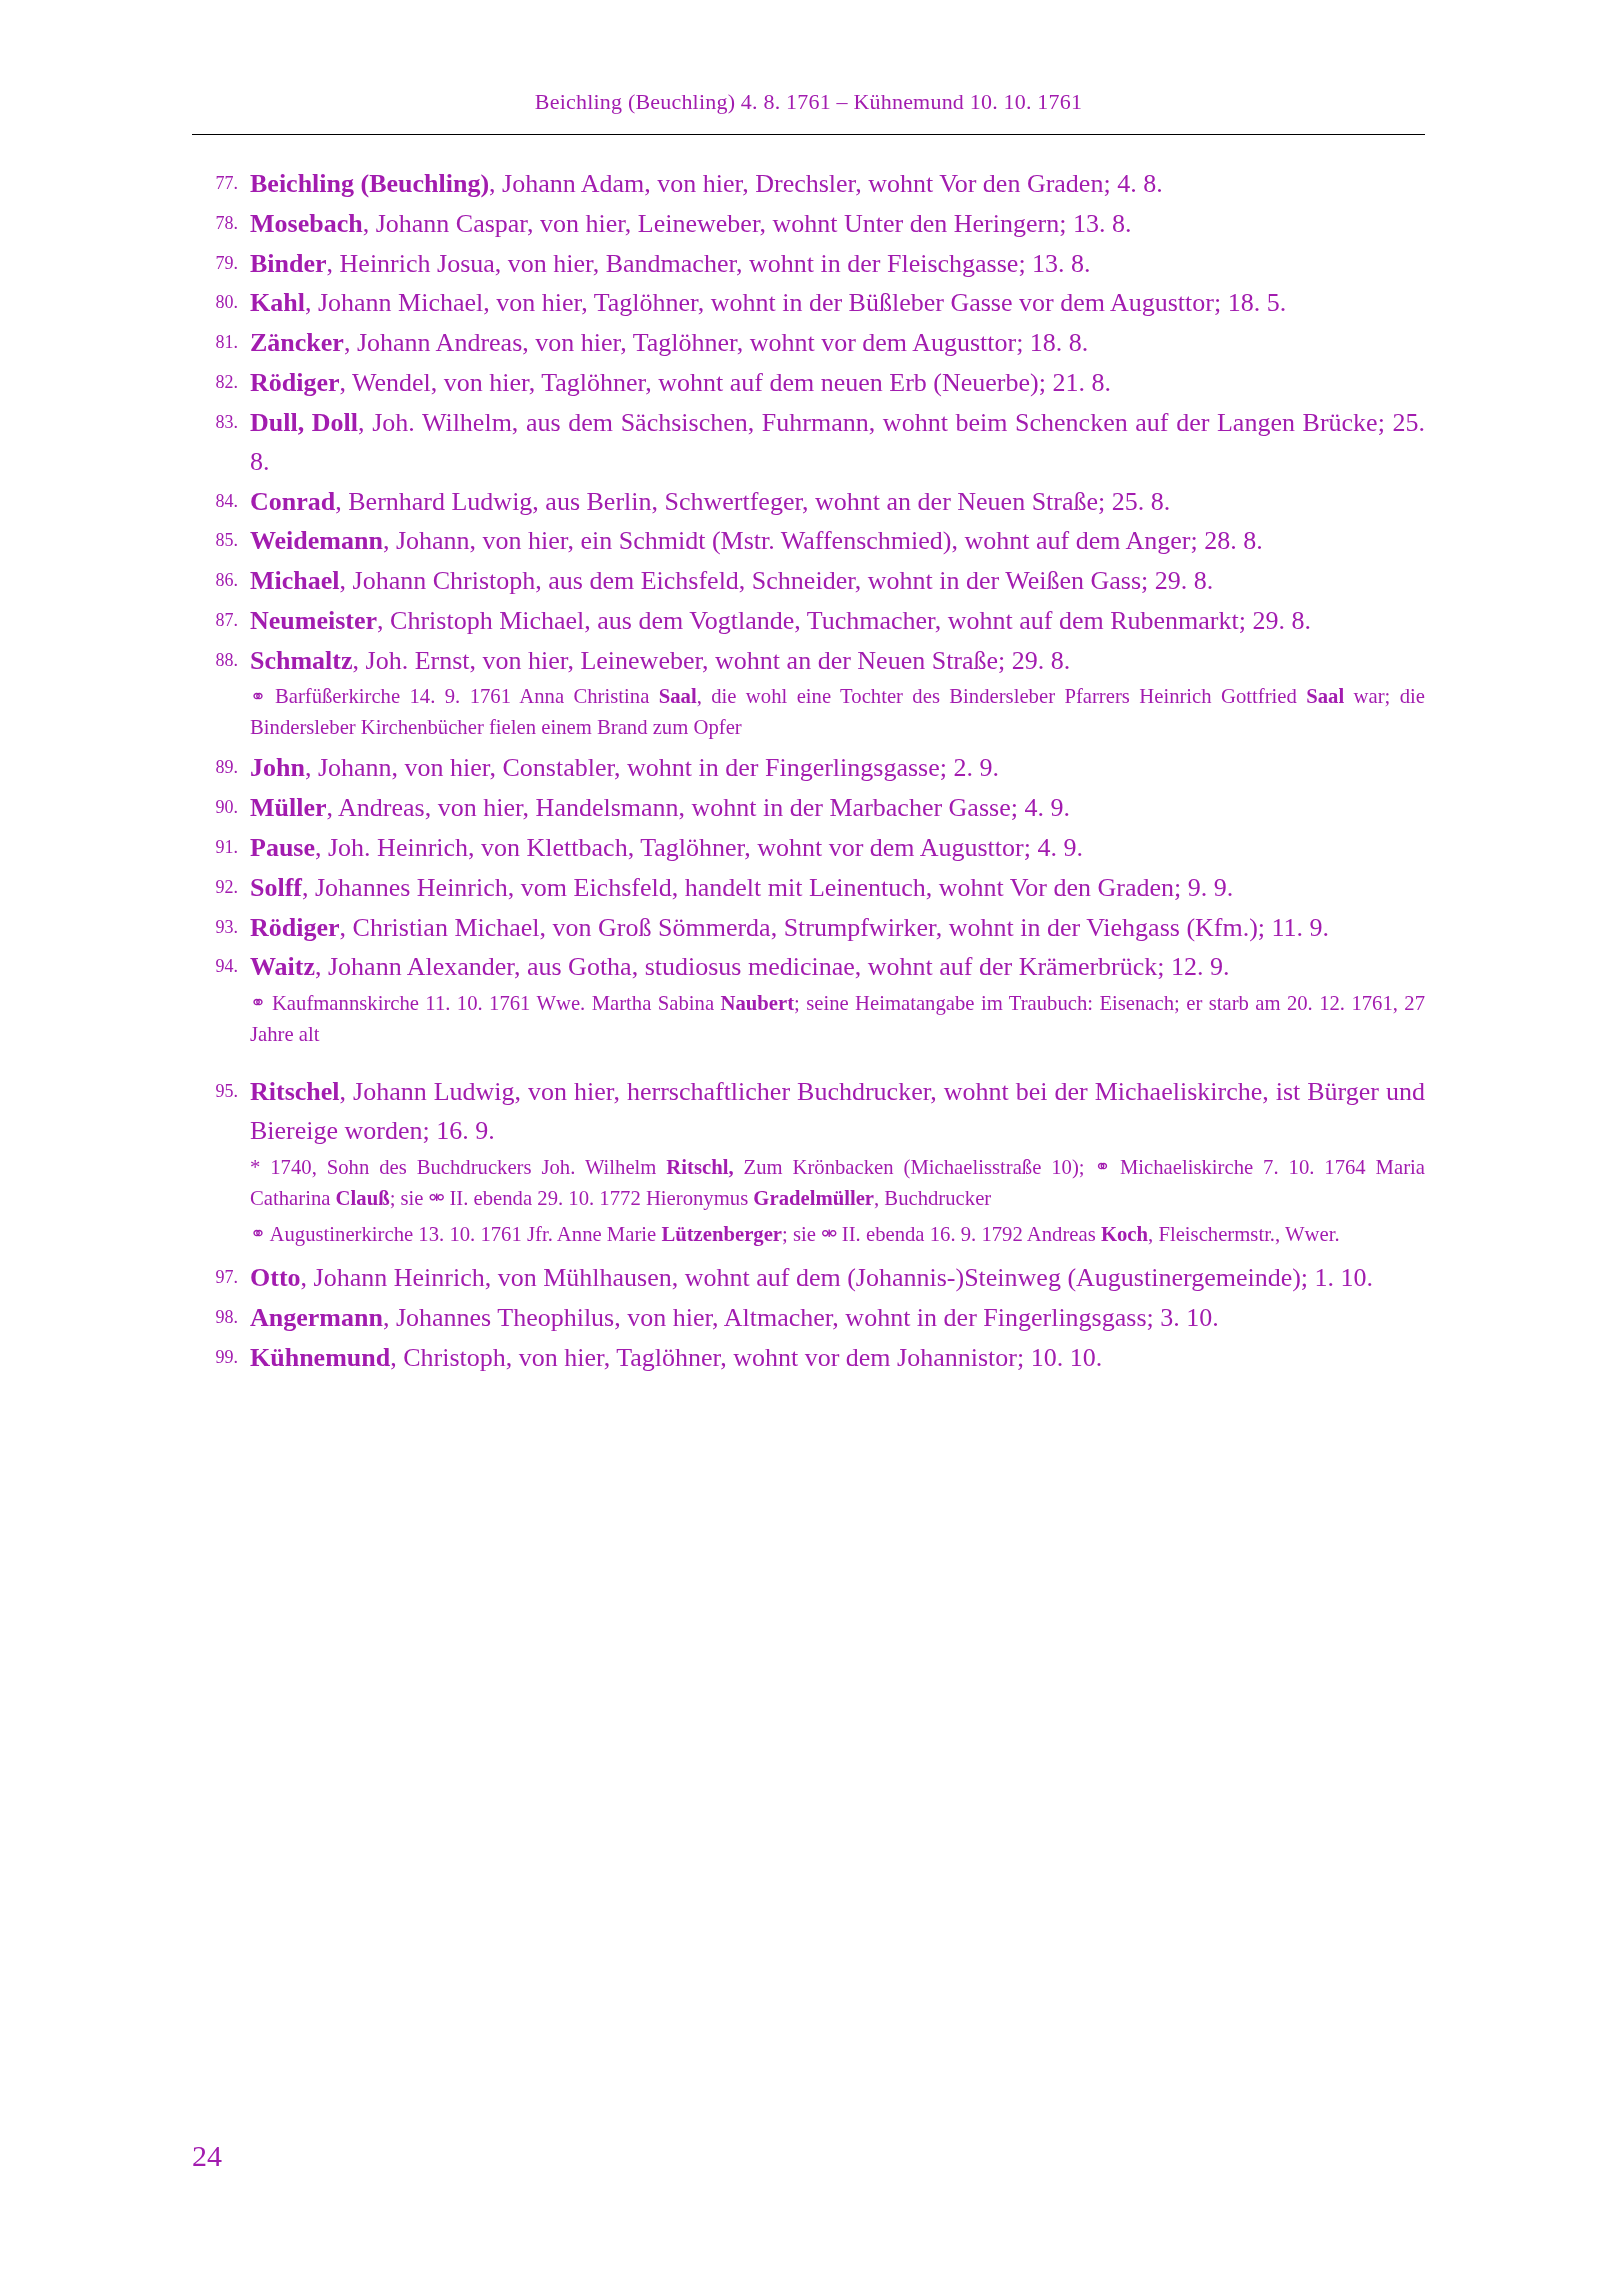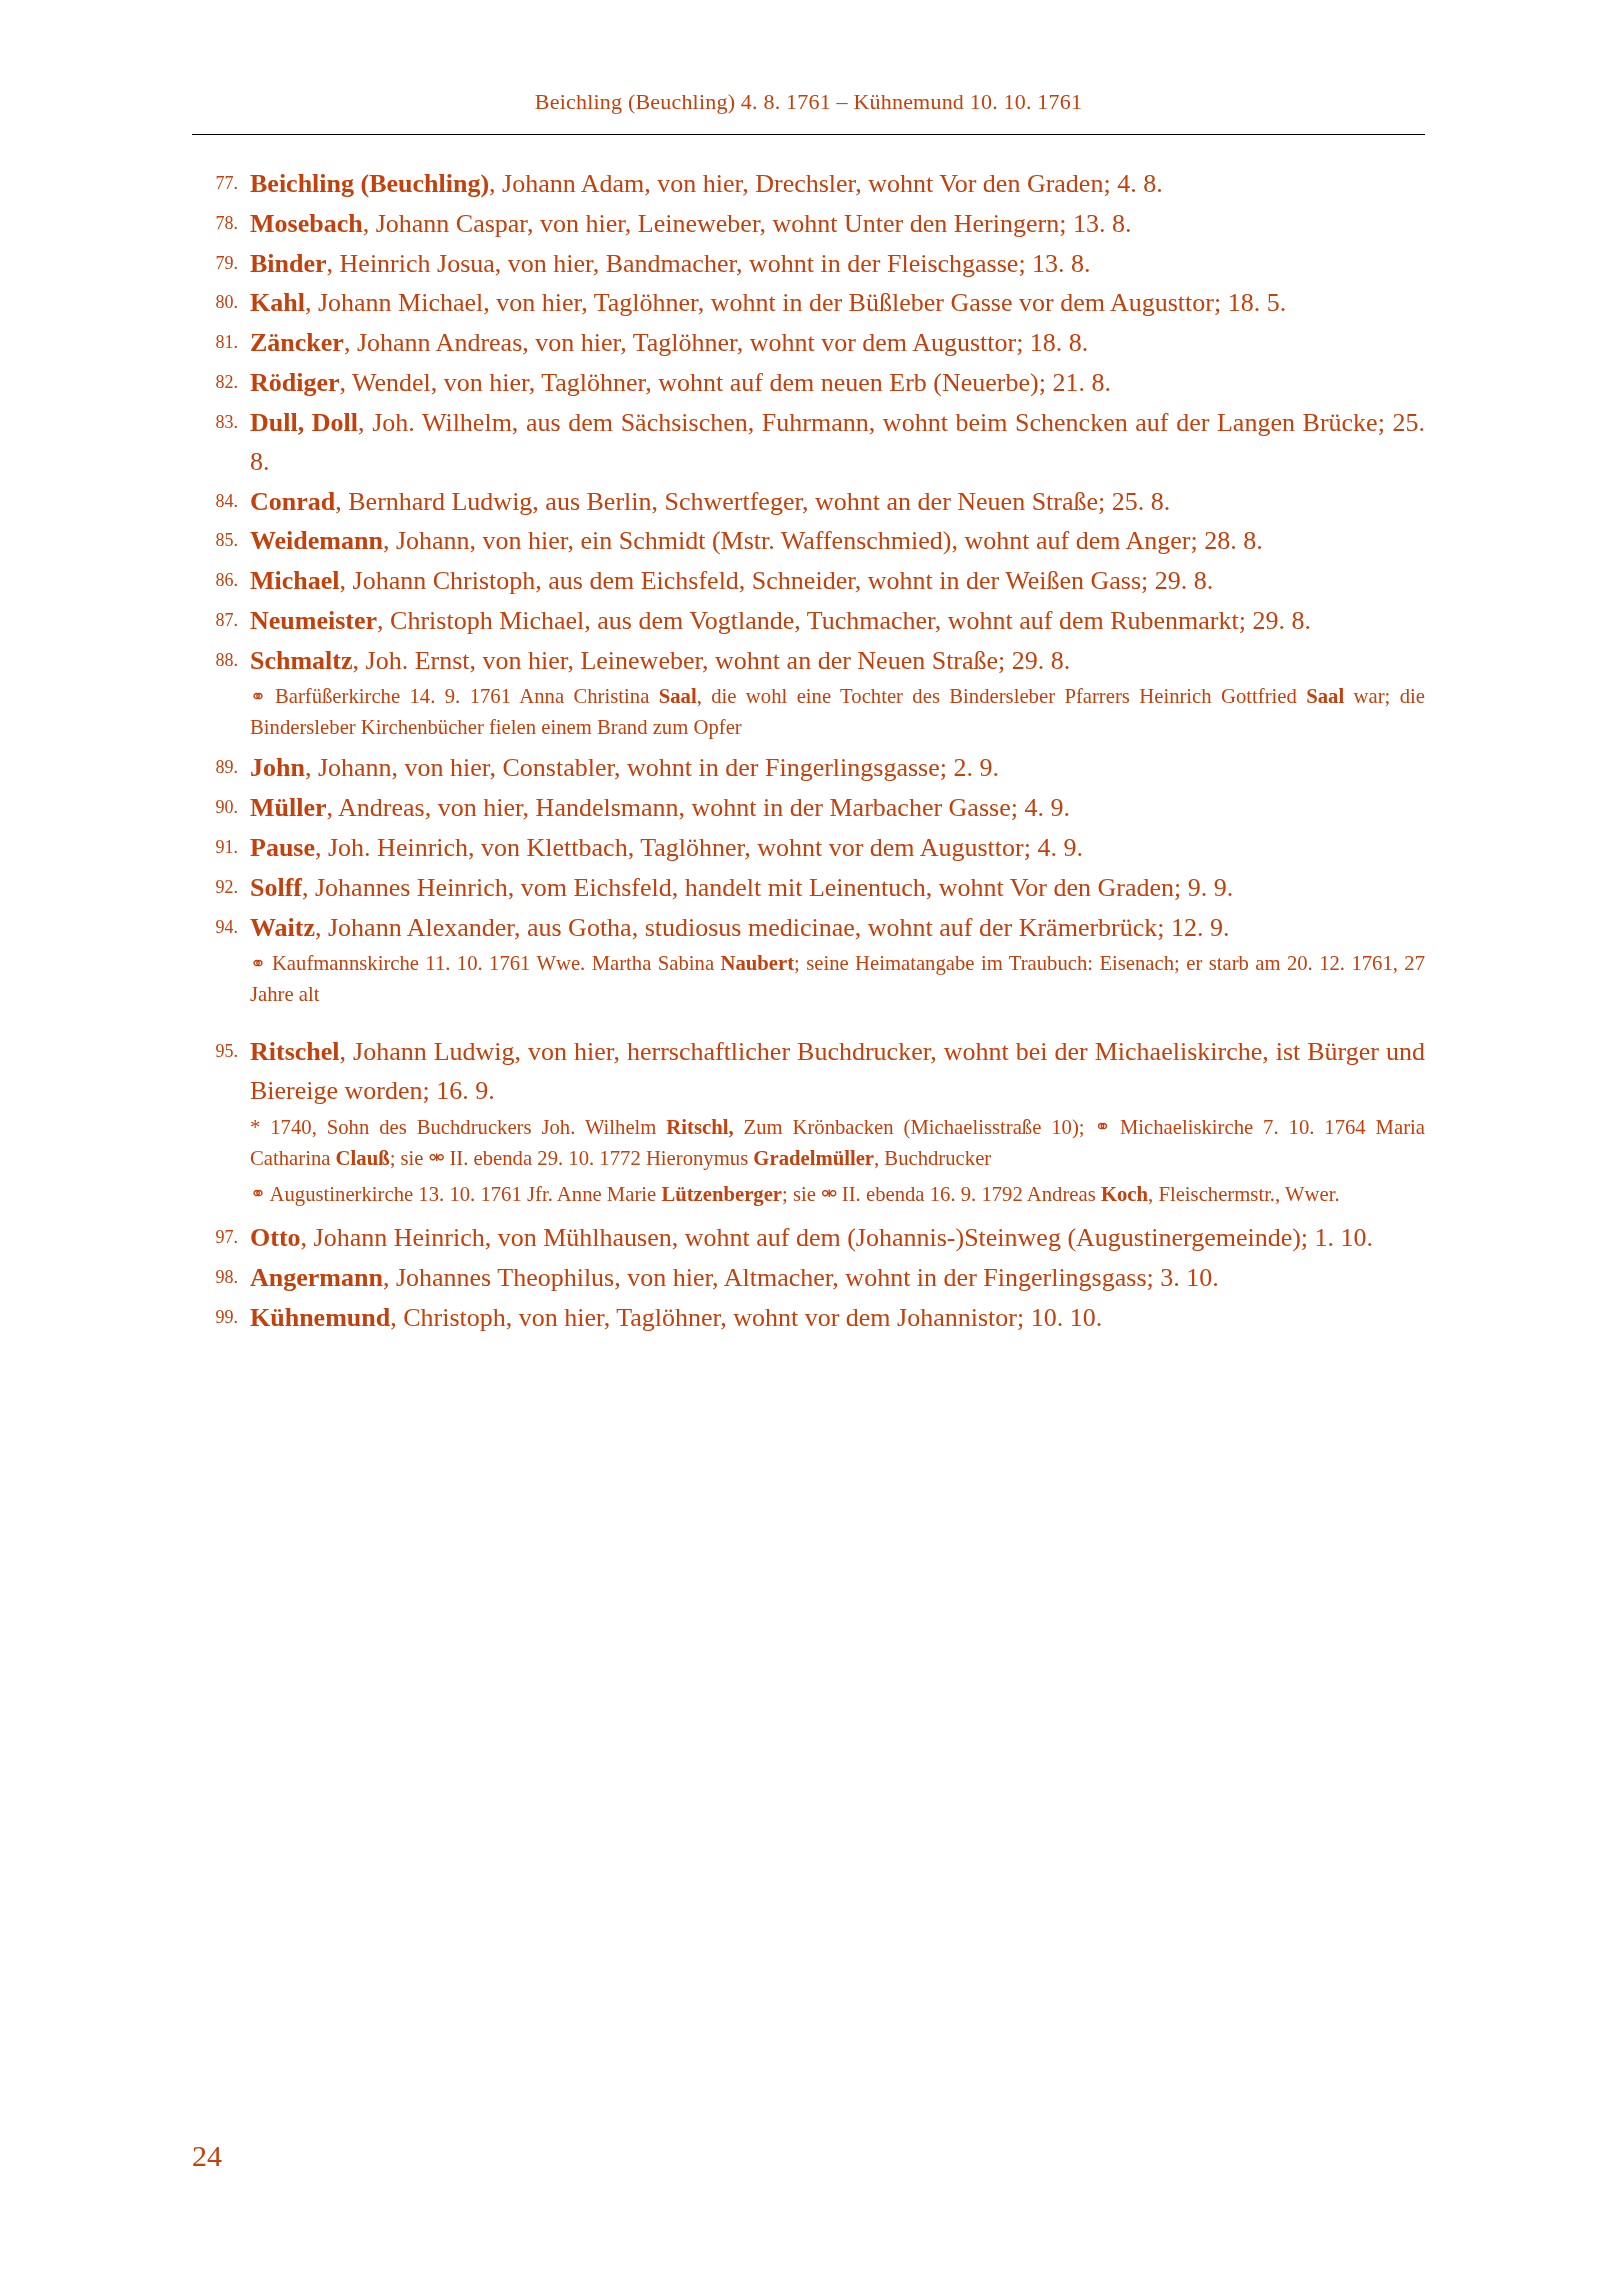--- a/index.html
+++ b/index.html
@@ -6,21 +6,21 @@
     margin: 0;
     padding: 0;
     background: #ffffff;
   }
   .page {
     position: relative;
     width: 1610px;
     height: 2295px;
     background: #ffffff;
     font-family: "Liberation Serif", "DejaVu Serif", serif;
-    color: #c2410c;
+    color: #a21caf;
     box-sizing: border-box;
     overflow: hidden;
   }
 
   
   .running-head {
     position: absolute;
     left: 192px;
     top: 89px;
     width: 1233px;
@@ -116,20 +116,21 @@
       <div class="entry"><span class="num">84.</span><span class="surname">Conrad</span><span>, Bernhard Ludwig, aus Berlin, Schwertfeger, wohnt an der Neuen Straße; 25. 8.</span></div>
       <div class="entry"><span class="num">85.</span><span class="surname">Weidemann</span><span>, Johann, von hier, ein Schmidt (Mstr. Waffenschmied), wohnt auf dem Anger; 28. 8.</span></div>
       <div class="entry"><span class="num">86.</span><span class="surname">Michael</span><span>, Johann Christoph, aus dem Eichsfeld, Schneider, wohnt in der Weißen Gass; 29. 8.</span></div>
       <div class="entry"><span class="num">87.</span><span class="surname">Neumeister</span><span>, Christoph Michael, aus dem Vogtlande, Tuchmacher, wohnt auf dem Rubenmarkt; 29. 8.</span></div>
       <div class="entry"><span class="num">88.</span><span class="surname">Schmaltz</span><span>, Joh. Ernst, von hier, Leineweber, wohnt an der Neuen Straße; 29. 8.</span></div>
       <div class="note"><span class="oo">⚭</span> <span>Barfüßerkirche 14. 9. 1761 Anna Christina </span><b>Saal</b><span>, die wohl eine Tochter des Bindersleber Pfarrers Heinrich Gottfried </span><b>Saal</b><span> war; die Bindersleber Kirchenbücher fielen einem Brand zum Opfer</span></div>
       <div class="entry"><span class="num">89.</span><span class="surname">John</span><span>, Johann, von hier, Constabler, wohnt in der Fingerlingsgasse; 2. 9.</span></div>
       <div class="entry"><span class="num">90.</span><span class="surname">Müller</span><span>, Andreas, von hier, Handelsmann, wohnt in der Marbacher Gasse; 4. 9.</span></div>
       <div class="entry"><span class="num">91.</span><span class="surname">Pause</span><span>, Joh. Heinrich, von Klettbach, Taglöhner, wohnt vor dem Augusttor; 4. 9.</span></div>
       <div class="entry"><span class="num">92.</span><span class="surname">Solff</span><span>, Johannes Heinrich, vom Eichsfeld, handelt mit Leinentuch, wohnt Vor den Graden; 9. 9.</span></div>
+      <div class="entry"><span class="num">93.</span><span class="surname">Rödiger</span><span>, Christian Michael, von Groß Sömmerda, Strumpfwirker, wohnt in der Vieh­gass (Kfm.); 11. 9.</span></div>
       <div class="entry"><span class="num">94.</span><span class="surname">Waitz</span><span>, Johann Alexander, aus Gotha, studiosus medicinae, wohnt auf der Krämer­brück; 12. 9.</span></div>
       <div class="note"><span class="oo">⚭</span> <span>Kaufmannskirche 11. 10. 1761 Wwe. Martha Sabina </span><b>Naubert</b><span>; seine Heimatangabe im Traubuch: Eisenach; er starb am 20. 12. 1761, 27 Jahre alt</span></div>
       <div class="entry" style="margin-top: 22px;"><span class="num">95.</span><span class="surname">Ritschel</span><span>, Johann Ludwig, von hier, herrschaftlicher Buchdrucker, wohnt bei der Michaeliskirche, ist Bürger und Biereige worden; 16. 9.</span></div>
       <div class="note"><span class="star">*</span><span> 1740, Sohn des Buchdruckers Joh. Wilhelm </span><b>Ritschl,</b><span> Zum Krönbacken (Michaelisstraße 10); </span><span class="oo">⚭</span><span> Michaeliskirche 7. 10. 1764 Maria Catharina </span><b>Clauß</b><span>; sie </span><span class="oo">⚮</span><span> II. ebenda 29. 10. 1772 Hieronymus </span><b>Gradelmüller</b><span>, Buchdrucker</span></div>
       <div class="note"><span class="oo">⚭</span> <span>Augustinerkirche 13. 10. 1761 Jfr. Anne Marie </span><b>Lützenberger</b><span>; sie </span><span class="oo">⚮</span><span> II. ebenda 16. 9. 1792 Andreas </span><b>Koch</b><span>, Fleischermstr., Wwer.</span></div>
       <div class="entry" style="margin-top: 8.3px;"><span class="num">97.</span><span class="surname">Otto</span><span>, Johann Heinrich, von Mühlhausen, wohnt auf dem (Johannis-)Steinweg (Au­gustinergemeinde); 1. 10.</span></div>
       <div class="entry"><span class="num">98.</span><span class="surname">Angermann</span><span>, Johannes Theophilus, von hier, Altmacher, wohnt in der Fingerlings­gass; 3. 10.</span></div>
       <div class="entry"><span class="num">99.</span><span class="surname">Kühnemund</span><span>, Christoph, von hier, Taglöhner, wohnt vor dem Johannistor; 10. 10.</span></div>
     </div>
 

